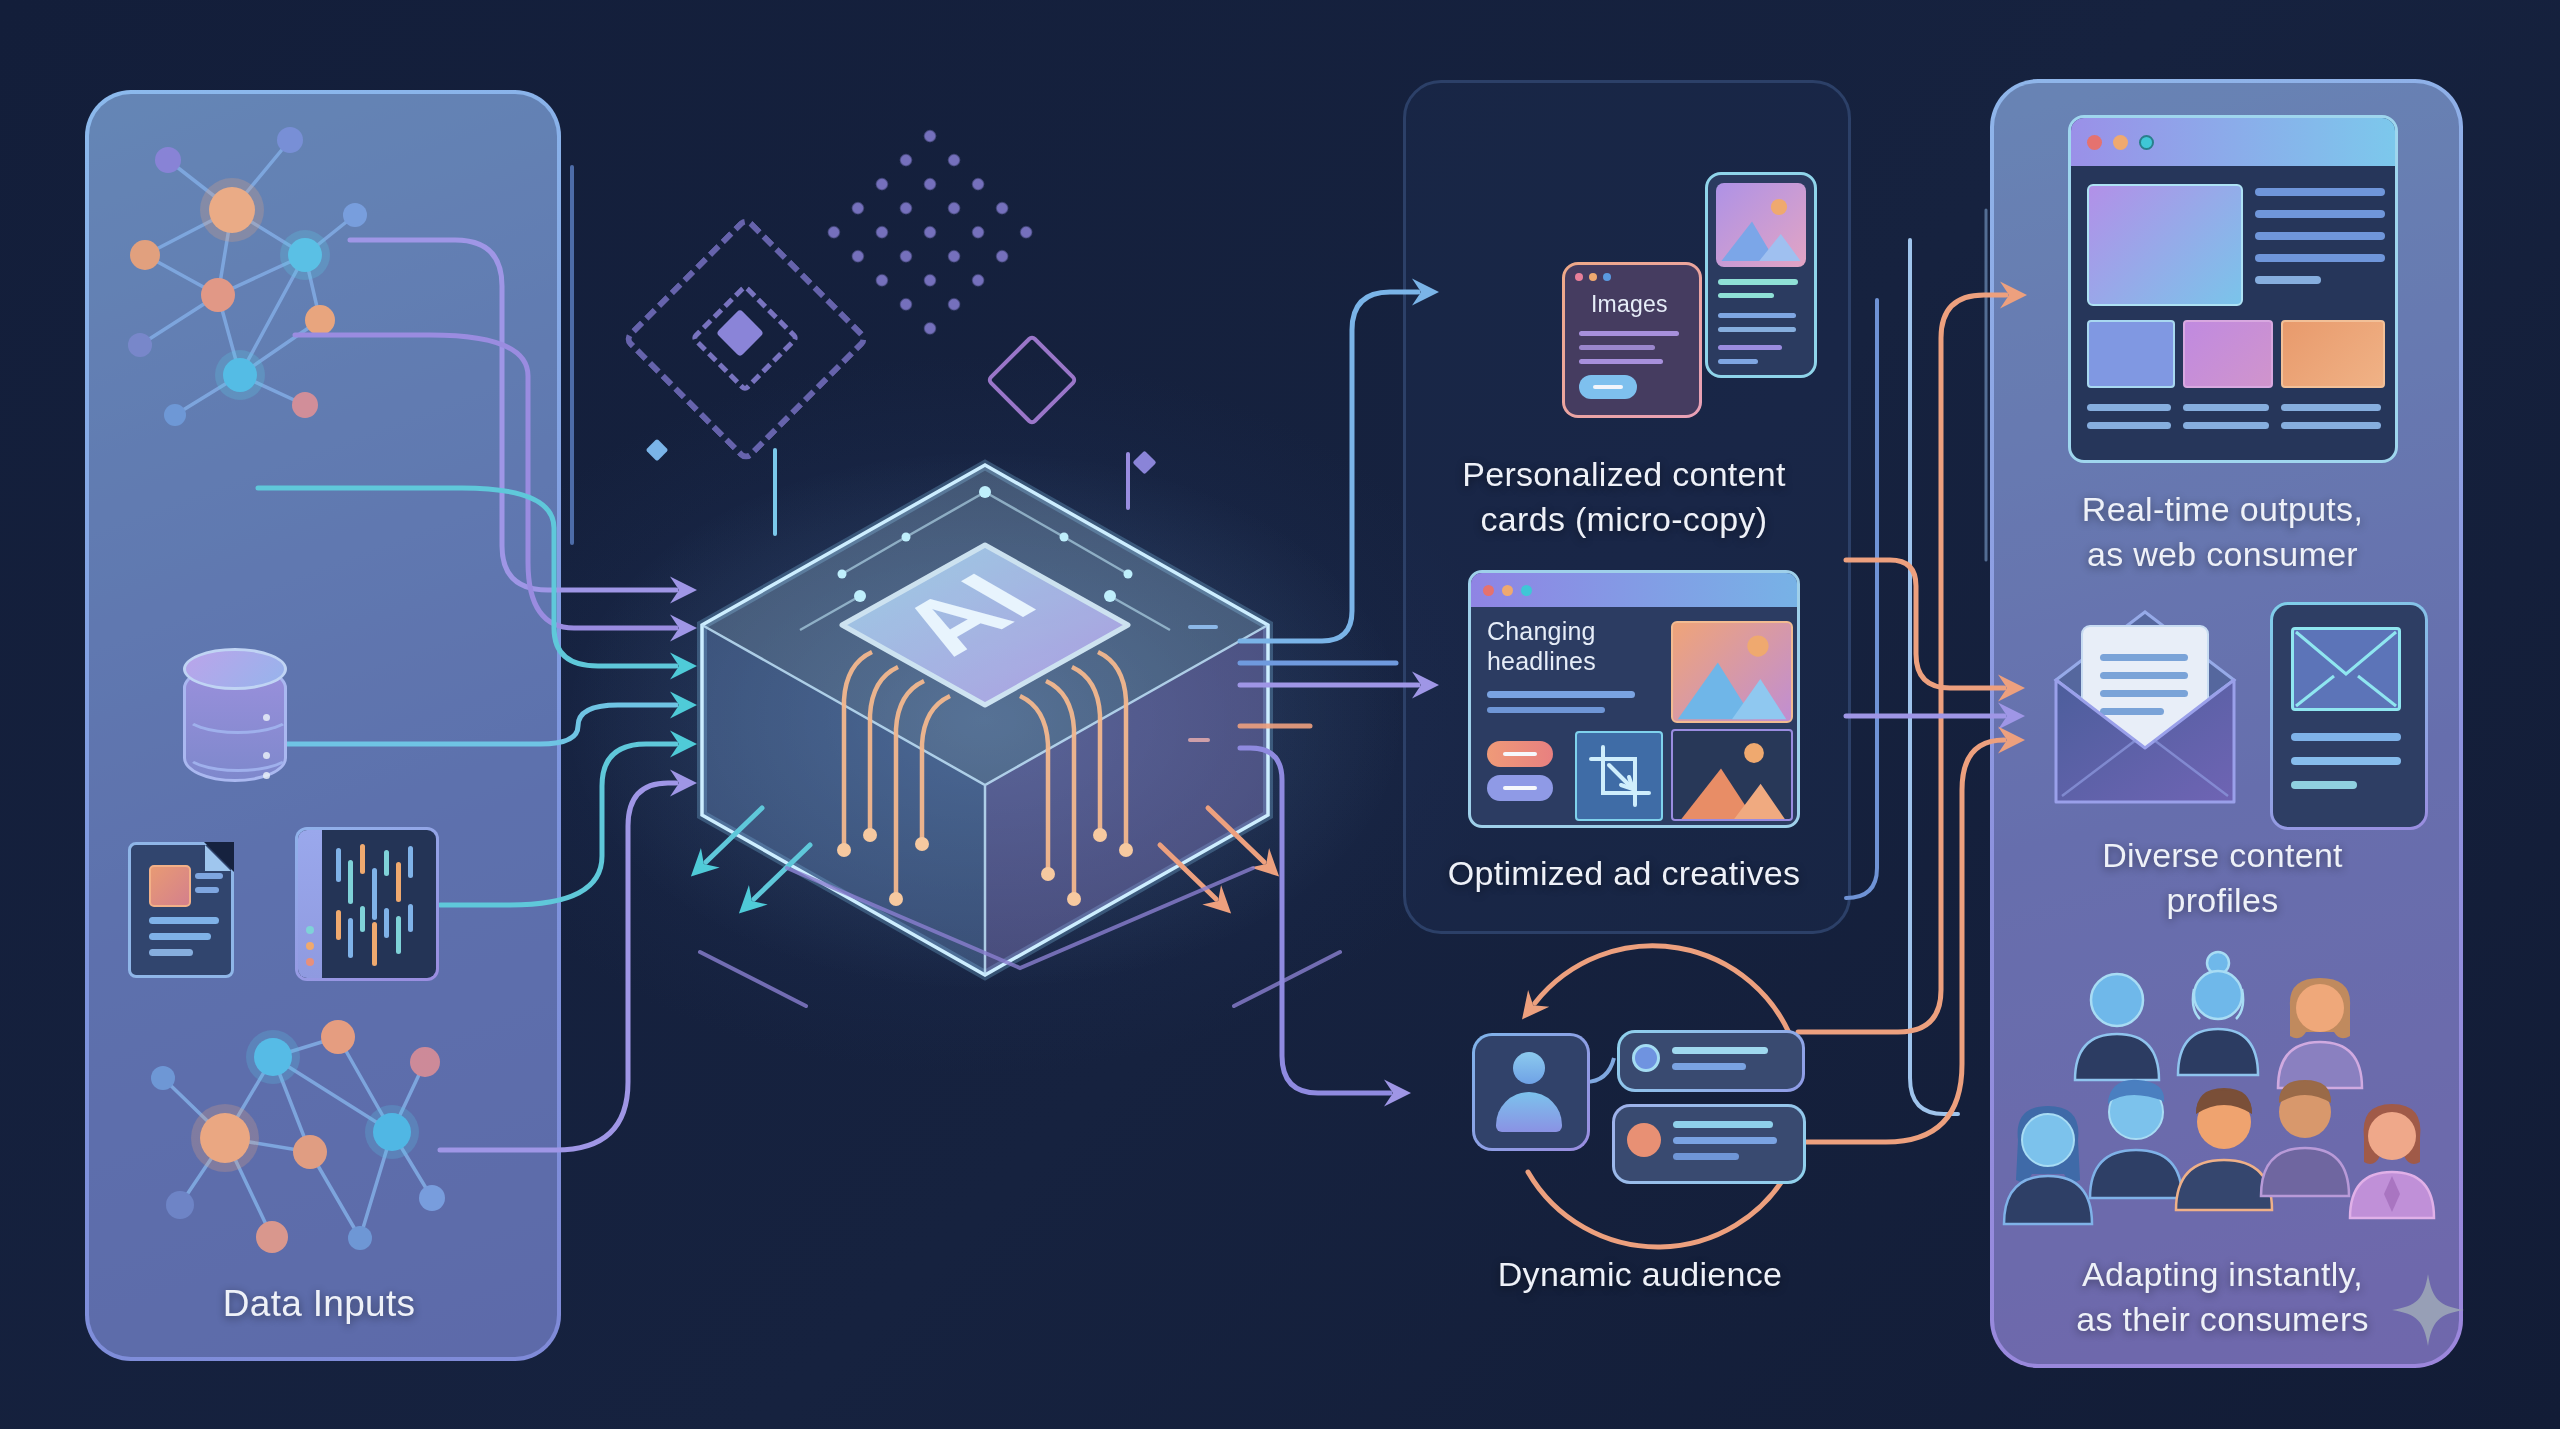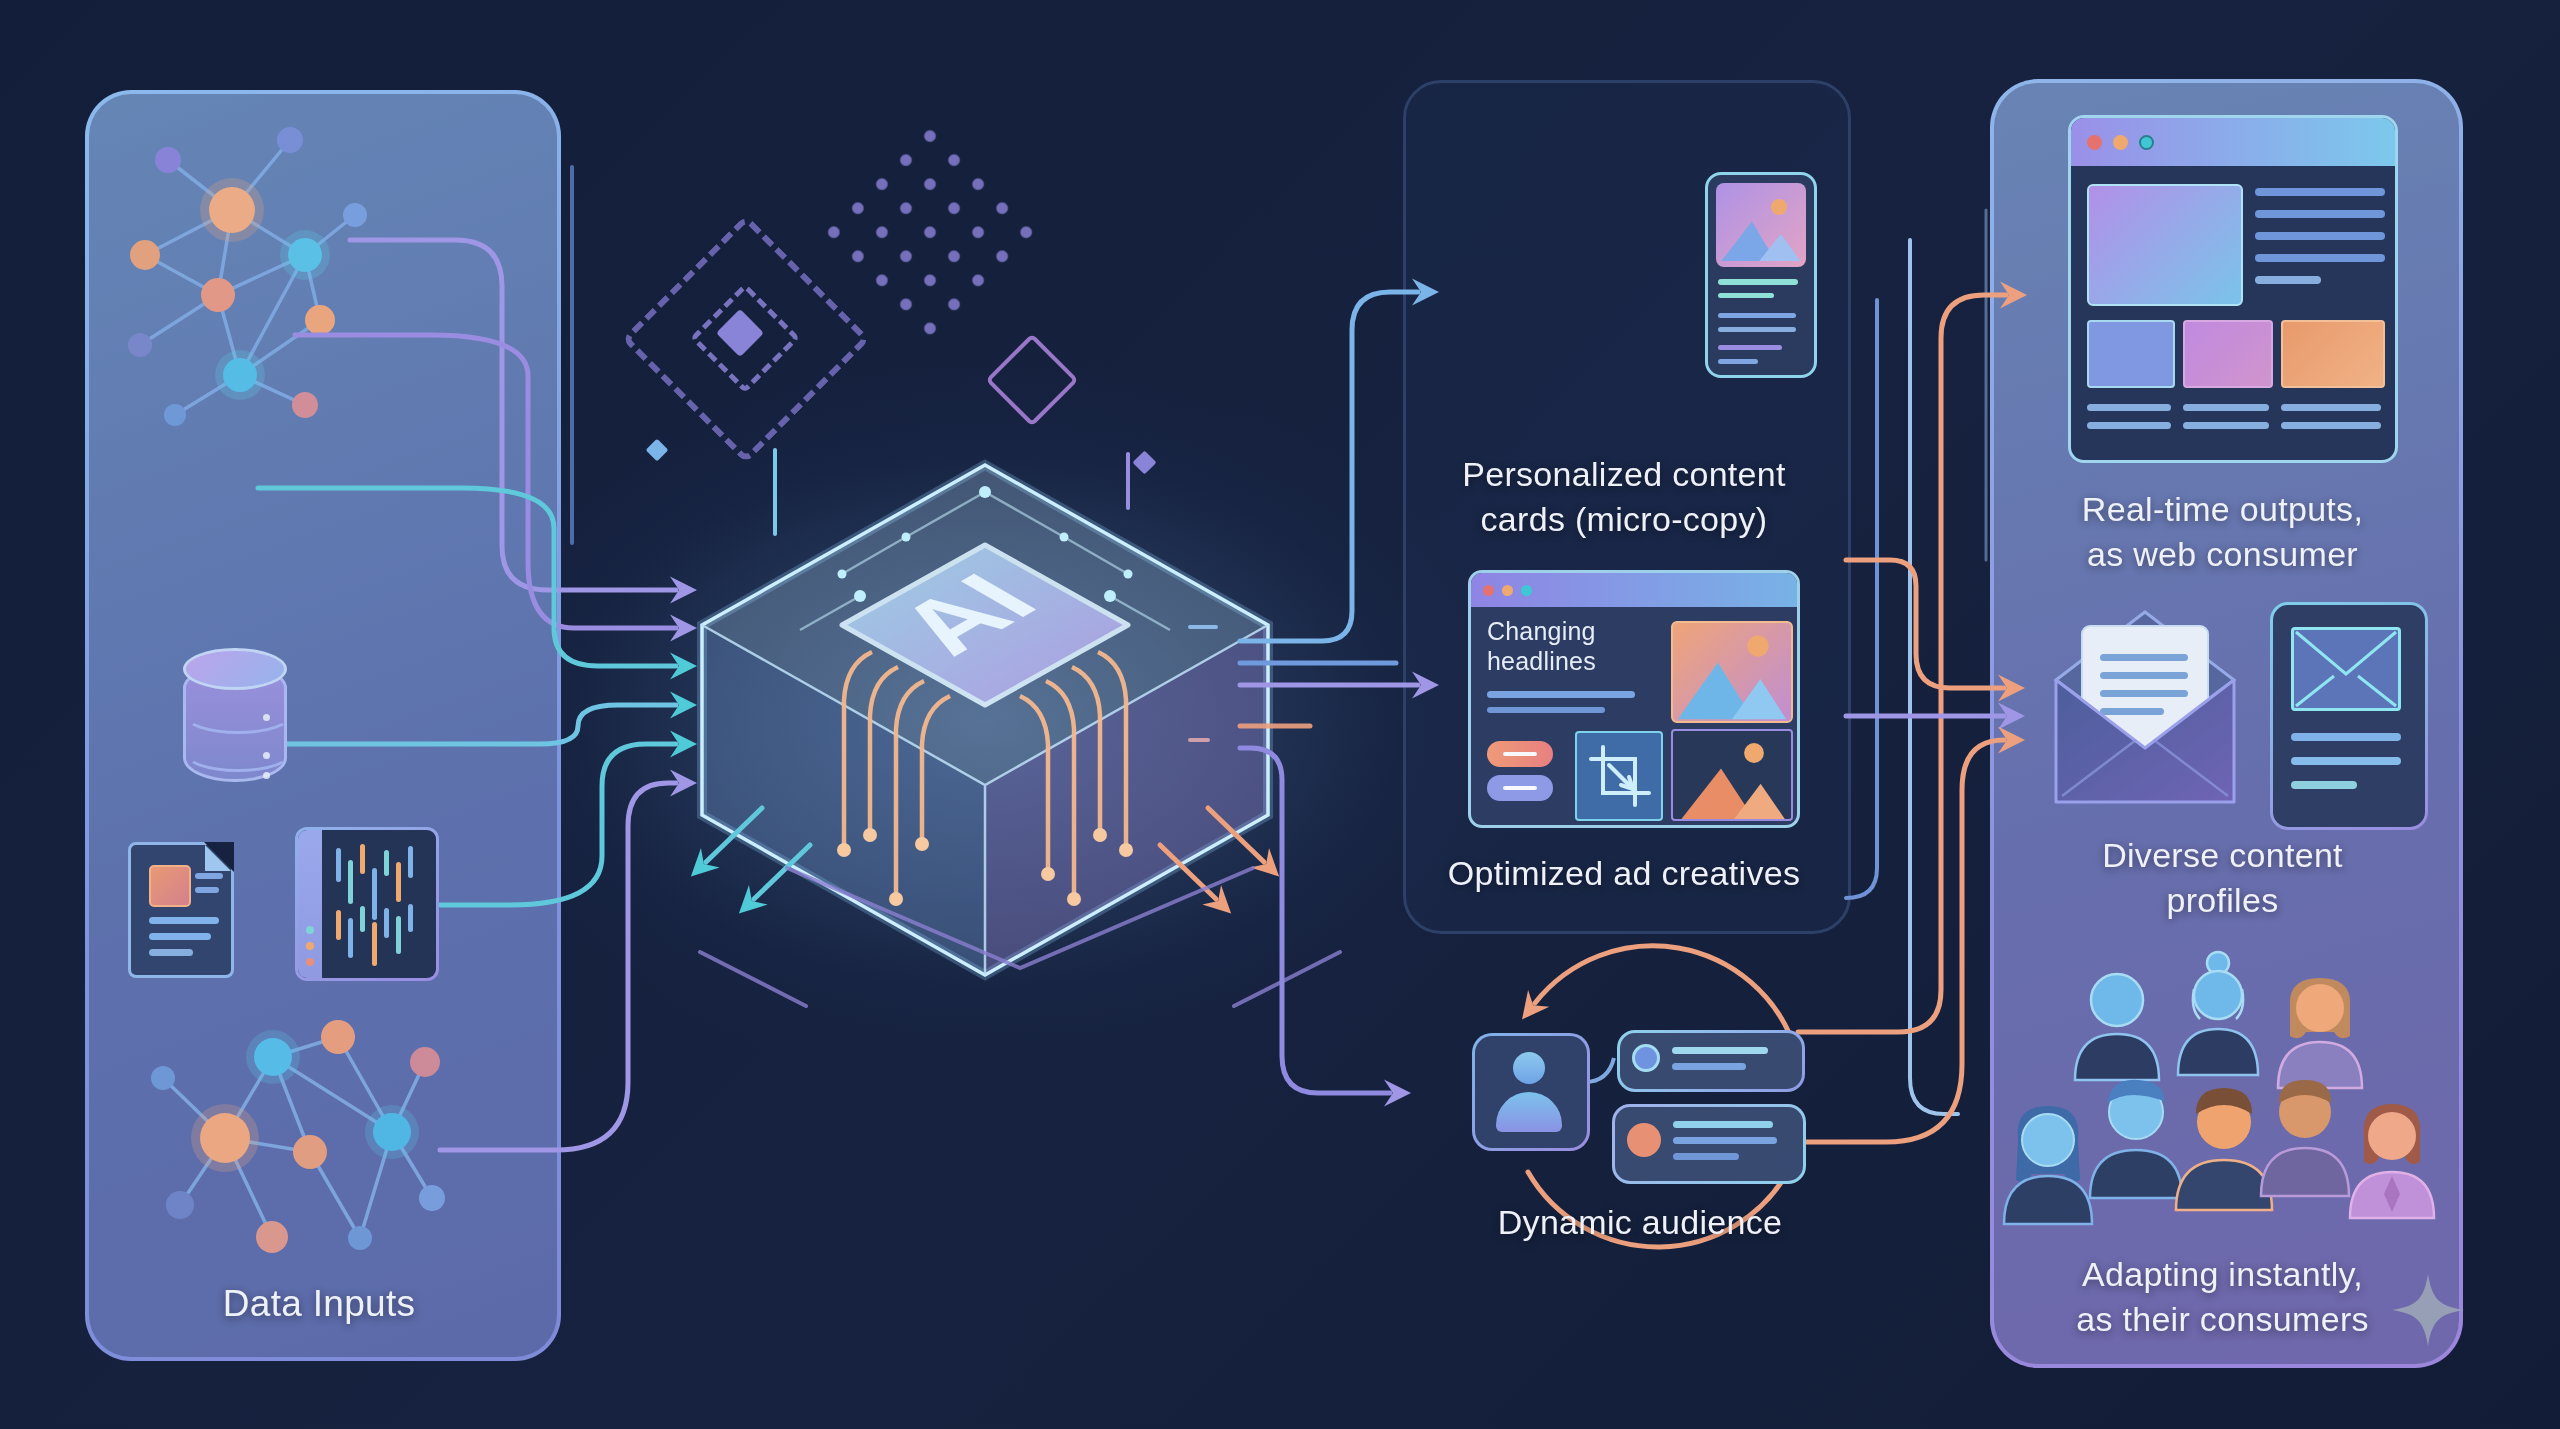--- a/index.html
+++ b/index.html
@@ -372,20 +372,37 @@
         </svg>
     </div>
     <i class="ln" style="left:10px;top:104px;width:80px;height:6px;background:#8fe0d6;"></i>
     <i class="ln" style="left:10px;top:118px;width:56px;height:5px;background:#8fe0d6;"></i>
     <i class="ln" style="left:10px;top:138px;width:78px;height:5px;background:#7fa6e2;"></i>
     <i class="ln" style="left:10px;top:152px;width:78px;height:5px;background:#86aede;"></i>
     <i class="ln" style="left:10px;top:170px;width:64px;height:5px;background:#9a8ce0;"></i>
     <i class="ln" style="left:10px;top:184px;width:40px;height:5px;background:#7fa6e2;"></i>
   </div>
 
+  <div class="gb card" style="left:1562px;top:262px;width:134px;height:150px;border-radius:16px;padding:3px;
+              background:linear-gradient(135deg,#efa987,#e8a0b8);">
+    <div class="in" style="border-radius:13px;background:#453c60;position:relative;overflow:hidden;">
+      <div style="display:flex;align-items:center;padding:8px 0 0 10px;gap:6px;">
+        <i class="dot" style="width:8px;height:8px;background:#e87f9a;"></i>
+        <i class="dot" style="width:8px;height:8px;background:#efa96f;"></i>
+        <i class="dot" style="width:8px;height:8px;background:#5a9ae0;"></i>
+      </div>
+      <div class="wtitle" style="left:26px;top:26px;font-size:23px;">Images</div>
+      <i class="ln" style="left:14px;top:66px;width:100px;height:5px;background:#a790dc;"></i>
+      <i class="ln" style="left:14px;top:80px;width:76px;height:5px;background:#9a86cc;"></i>
+      <i class="ln" style="left:14px;top:94px;width:84px;height:5px;background:#a790dc;"></i>
+      <div class="abs" style="left:14px;top:110px;width:58px;height:24px;border-radius:12px;background:#7ec0ee;">
+        <i class="ln" style="left:14px;top:10px;width:30px;height:4px;background:#f2f5fb;"></i>
+      </div>
+    </div>
+  </div>
 
   <div class="caption" style="left:1403px;top:452px;width:442px;">
     <span style="display:block">Personalized content</span>
     <span style="display:block">cards (micro-copy)</span>
   </div>
 
   <div class="card" style="left:1468px;top:570px;width:332px;height:258px;border-radius:14px;border:3px solid #9fd0ea;
               background:#2c3c62;overflow:hidden;box-sizing:border-box;">
     <div style="height:34px;background:linear-gradient(90deg,#8f84e4,#77b2e6);display:flex;align-items:center;padding-left:12px;gap:8px;">
       <i class="dot" style="width:11px;height:11px;background:#e5726f;"></i>
@@ -447,21 +464,21 @@
   <div class="gb card" style="left:1612px;top:1104px;width:188px;height:74px;border-radius:18px;padding:3px;
               background:linear-gradient(135deg,#9fb0ea,#8fd2ec);">
     <div class="in" style="border-radius:15px;background:#394a70;position:relative;">
       <i class="dot abs" style="left:12px;top:16px;width:34px;height:34px;background:#e89074;"></i>
       <i class="ln" style="left:58px;top:14px;width:100px;height:7px;background:#8fd0ea;"></i>
       <i class="ln" style="left:58px;top:30px;width:104px;height:7px;background:#7aa3e2;"></i>
       <i class="ln" style="left:58px;top:46px;width:66px;height:7px;background:#6f96d6;"></i>
     </div>
   </div>
 
-  <div class="caption" style="left:1420px;top:1200px;width:440px;">
+  <div class="caption" style="left:1420px;top:1252px;width:440px;">
     <span style="display:block">Dynamic audience</span>
   </div>
 
   <div class="card" style="left:2068px;top:115px;width:330px;height:348px;border-radius:16px;border:3px solid #9fd6ee;
               background:#26365a;overflow:hidden;box-sizing:border-box;">
     <div style="height:48px;background:linear-gradient(90deg,#9a90e8,#7cc8ec);display:flex;align-items:center;padding-left:16px;gap:11px;">
       <i class="dot" style="width:15px;height:15px;background:#e5726f;"></i>
       <i class="dot" style="width:15px;height:15px;background:#efa96f;"></i>
       <i class="dot" style="width:15px;height:15px;background:#3fc7d6;border:2px solid #2a7f8c;box-sizing:border-box;"></i>
     </div>

